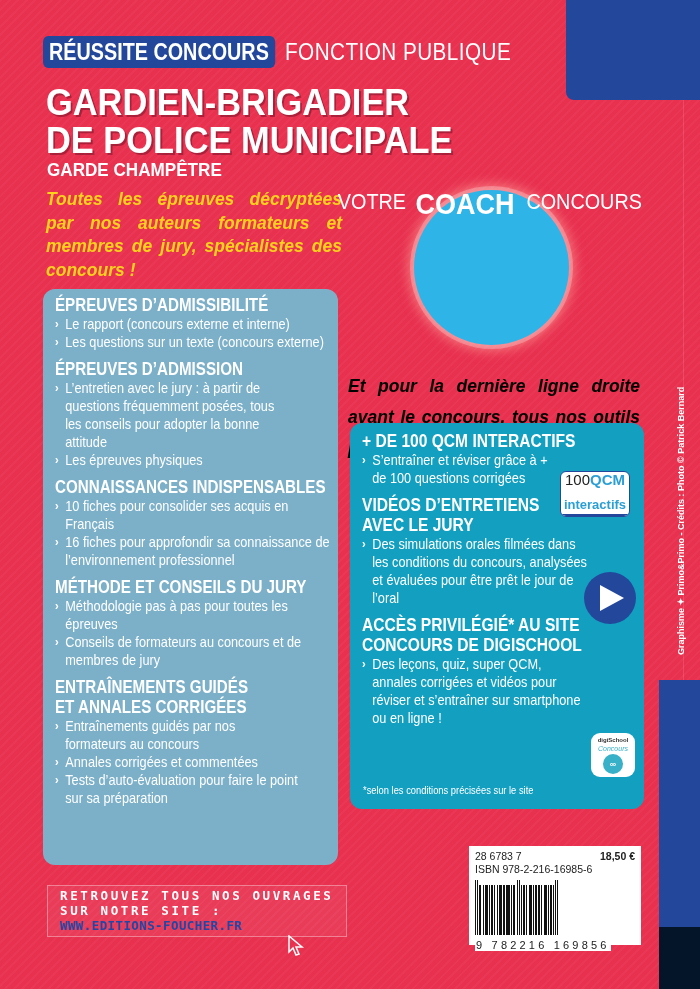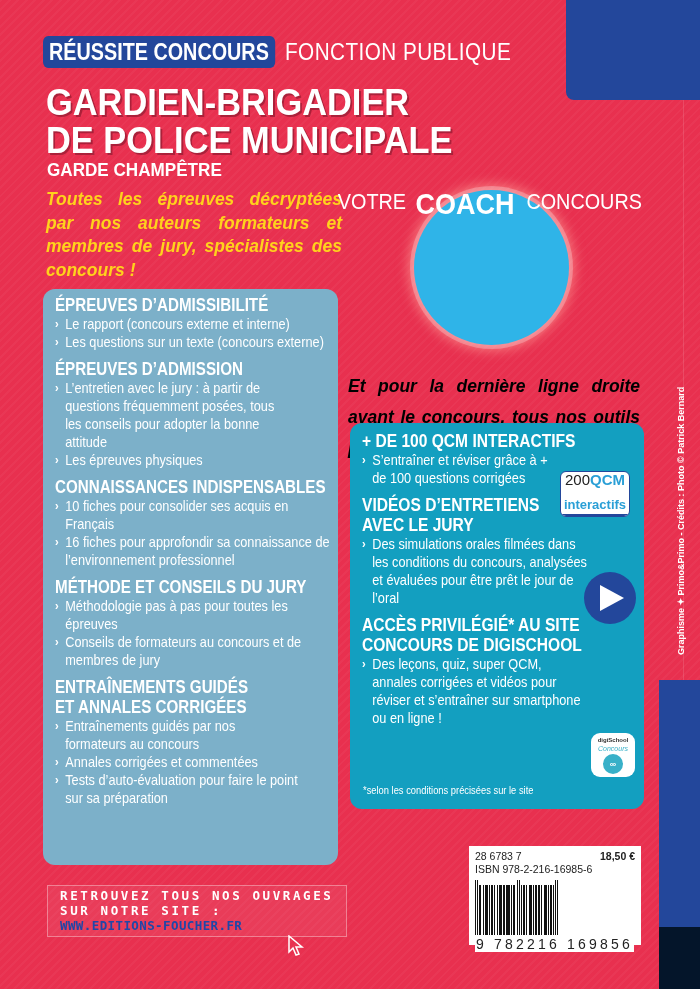--- a/index.html
+++ b/index.html
@@ -113,21 +113,21 @@
 
   
   .barcode-box {
     left: 469px; top: 846px; width: 172px; height: 99px; background: #fff; padding: 4px 6px; color: #222;
   }
   .barcode-box .row1 { display: flex; justify-content: space-between; font-size: 10.5px; line-height: 13px; }
   .barcode-box .row1 .price { font-weight: bold; }
   .barcode-box .isbn { font-size: 10.5px; line-height: 13px; }
   .barcode-bars { height: 55px; margin-top: 4px; display: flex; align-items: flex-end; }
   .barcode-bars span { display: inline-block; background: #111; height: 50px; margin-right: 1.2px; }
-  .barcode-num { font-size: 14px; letter-spacing: 3.2px; margin-top: -13px; background: #fff; display: inline-block; padding: 0 1px; position: relative; }
+  .barcode-num { font-size: 11px; letter-spacing: 3.2px; margin-top: -13px; background: #fff; display: inline-block; padding: 0 1px; position: relative; }
 
   
   .site-box {
     left: 47px; top: 885px; width: 300px; height: 52px; border: 1.5px solid rgba(255,255,255,0.35);
     background: rgba(255,255,255,0.06); padding: 2px 0 0 12px;
     font-family: "DejaVu Sans Mono", monospace;
   }
   .site-box .t { color: #fff; font-size: 12.5px; line-height: 15px; letter-spacing: 2.6px; font-weight: bold; white-space: nowrap; }
   .site-box .u { color: #1f47a8; font-size: 12.5px; line-height: 15px; letter-spacing: 0.4px; font-weight: bold; white-space: nowrap; }
   .cursor-icon { left: 288px; top: 935px; }
@@ -208,21 +208,21 @@
     <li style="width:265px"><span class="chev">›</span><span>Des simulations orales filmées dans les conditions du concours, analysées et évaluées pour être prêt le jour de l’oral</span></li>
   </ul>
   <div class="sec-title two" style="width:330px">ACCÈS PRIVILÉGIÉ* AU SITE CONCOURS DE DIGISCHOOL</div>
   <ul class="bullets">
     <li style="width:260px"><span class="chev">›</span><span>Des leçons, quiz, super QCM, annales corrigées et vidéos pour réviser et s’entraîner sur smartphone ou en ligne !</span></li>
   </ul>
   <div class="footnote">*selon les conditions précisées sur le site</div>
 </div>
 
 <div class="abs qcm-badge">
-  <div class="n"><span>200</span><b>QCM</b></div>
+  <div class="n"><span>100</span><b>QCM</b></div>
   <div class="i">interactifs</div>
   <div class="p">pour s’entraîner</div>
 </div>
 
 <div class="abs play-btn">
   <svg width="24" height="26" viewBox="0 0 24 26">
       <polygon points="0,0 24,13 0,26" fill="#ffffff"></polygon>
     </svg>
 </div>
 

